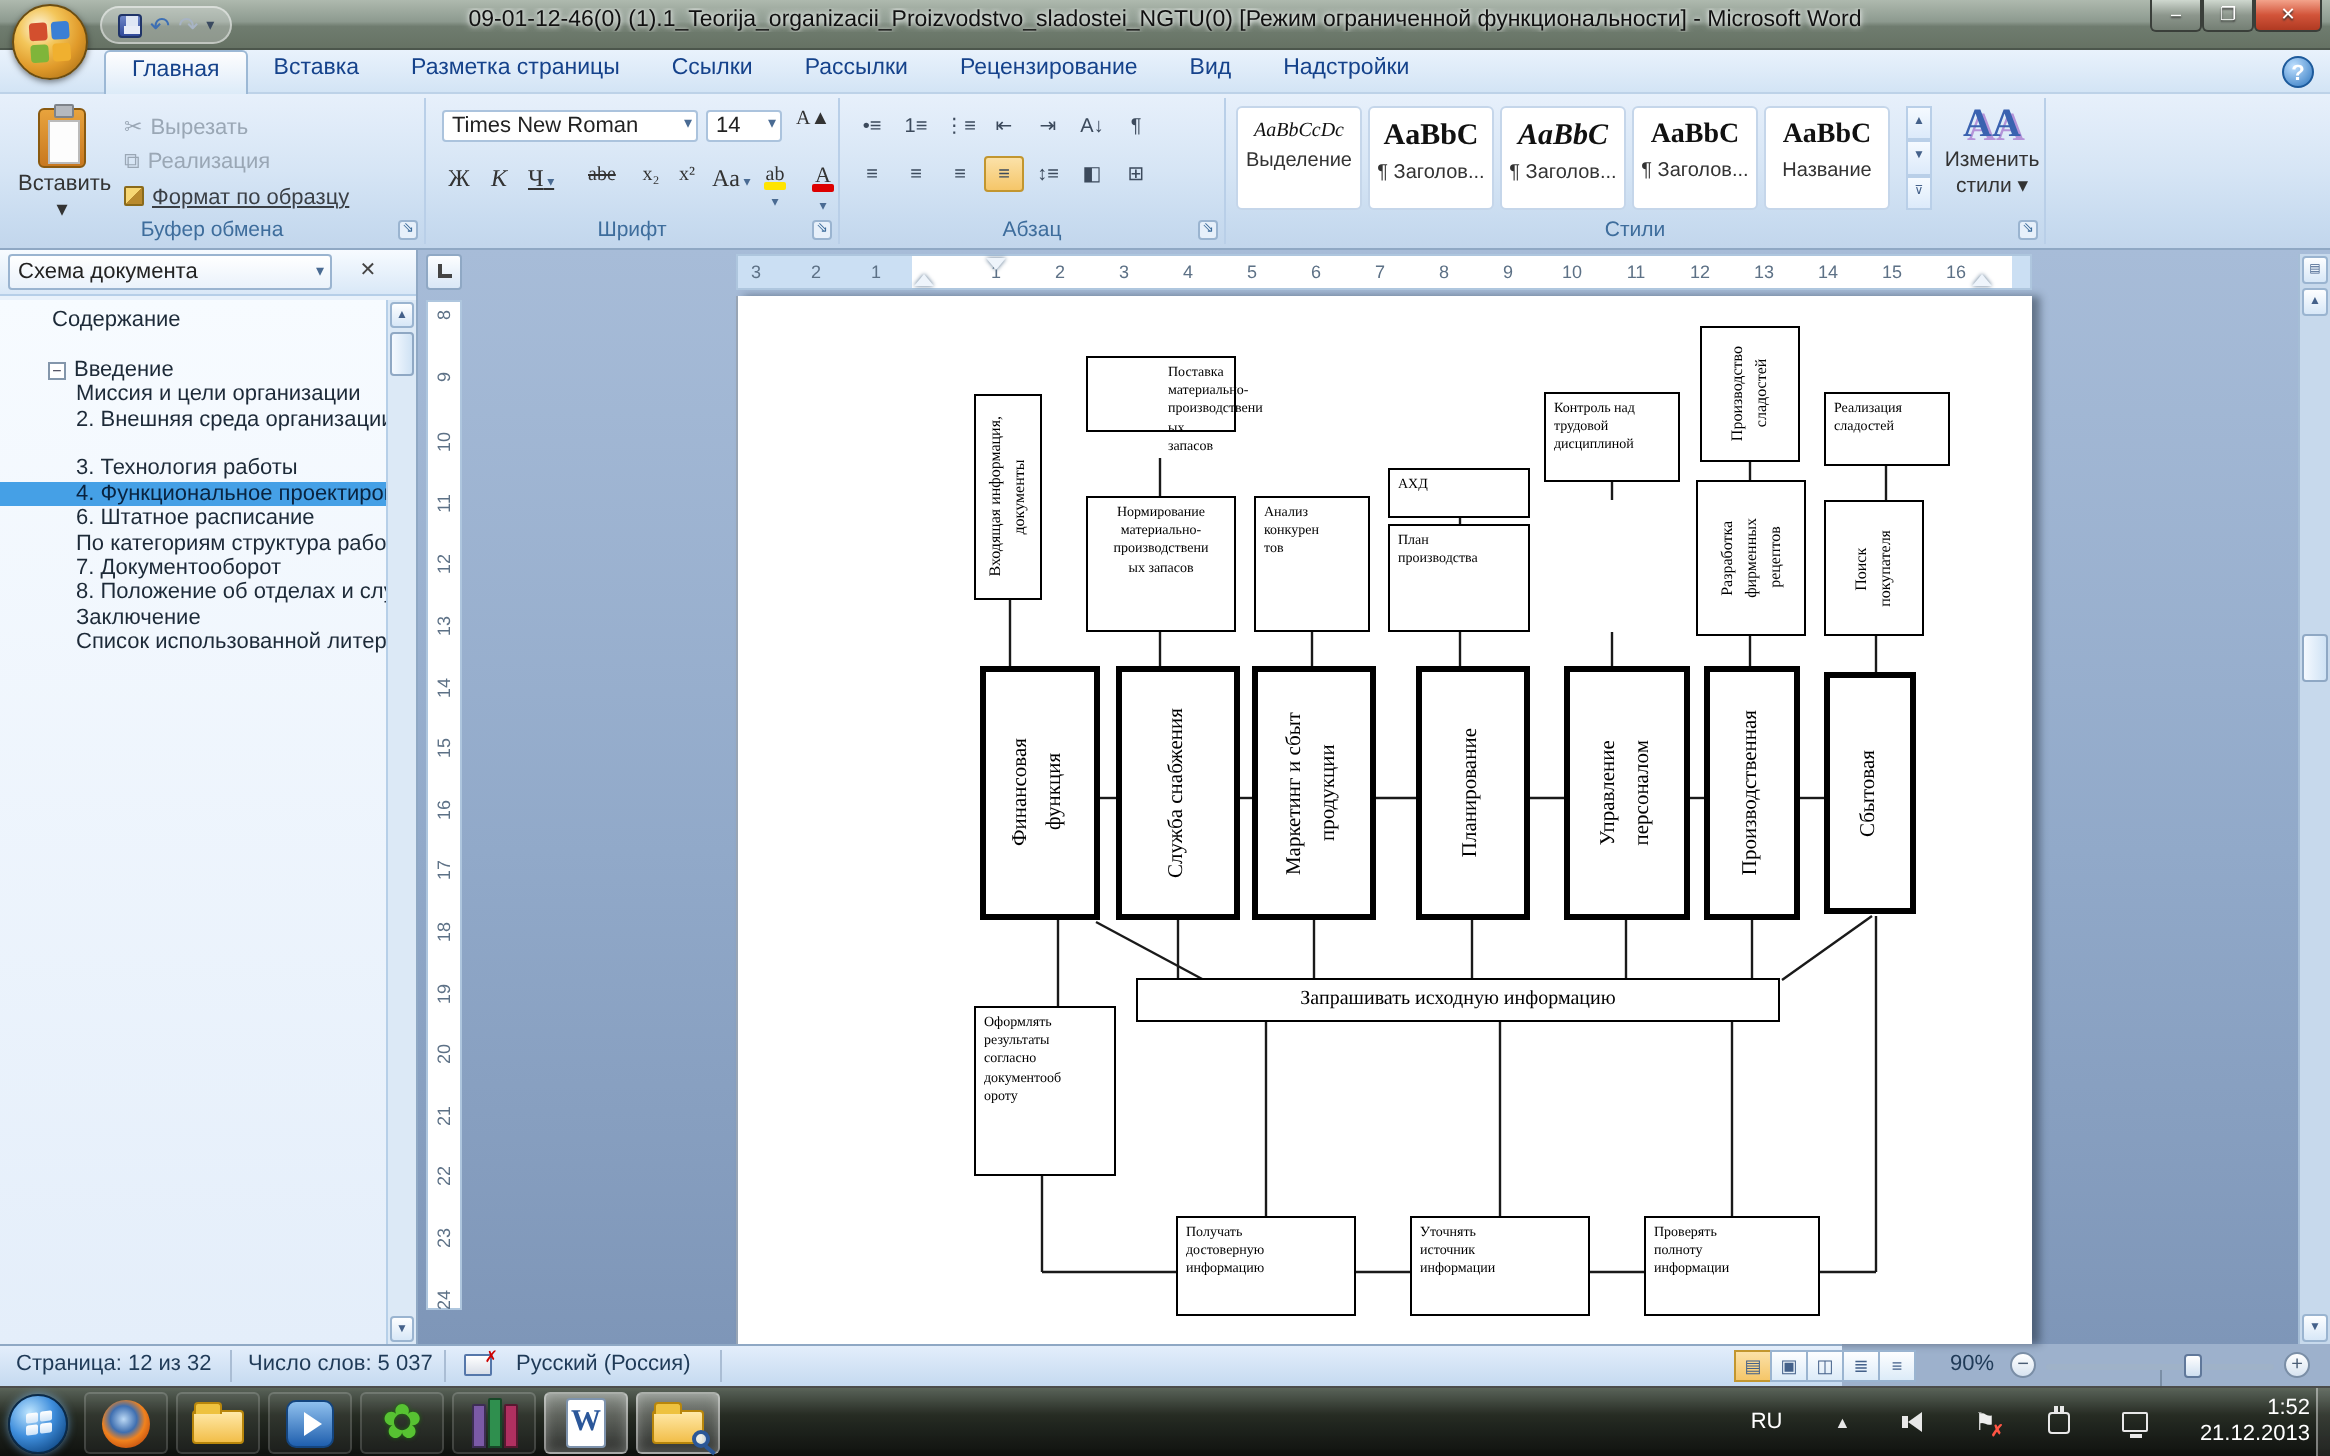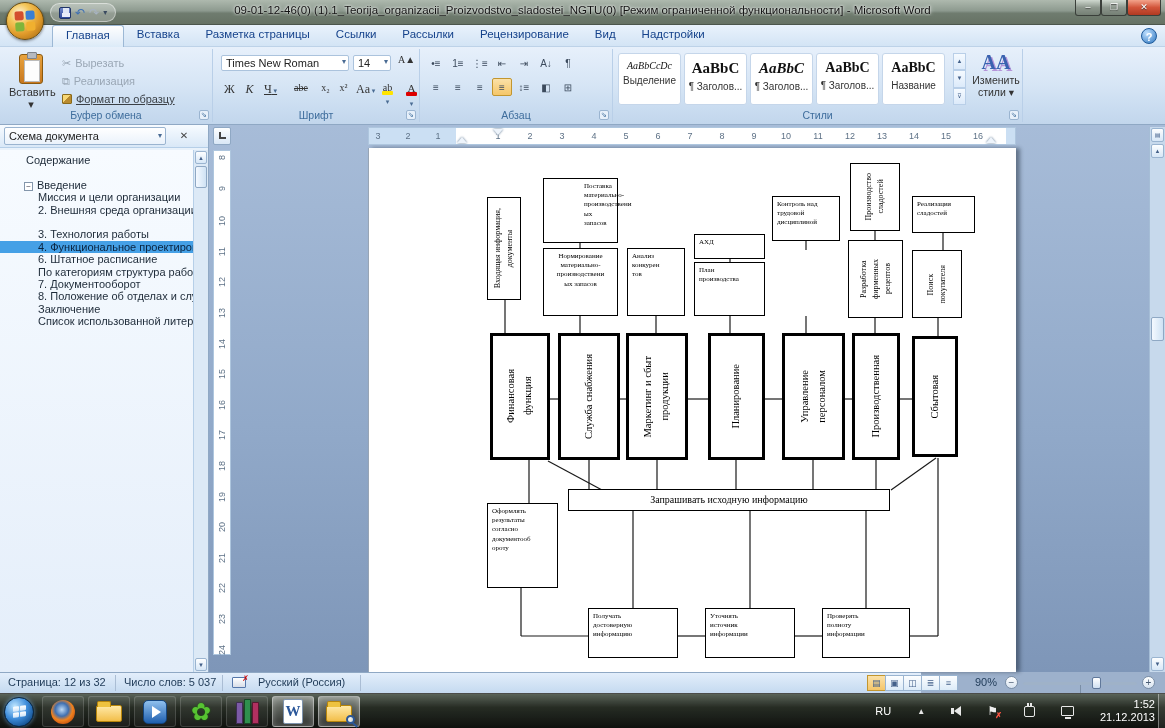--- a/index.html
+++ b/index.html
@@ -477,21 +477,21 @@
         <line x1="633" y1="511" x2="633" y2="608" stroke="#1a1a1a" stroke-width="1.2"></line>
         <line x1="750" y1="511" x2="750" y2="608" stroke="#1a1a1a" stroke-width="1.2"></line>
         <line x1="866" y1="511" x2="866" y2="608" stroke="#1a1a1a" stroke-width="1.2"></line>
         <line x1="521" y1="588" x2="521" y2="636" stroke="#1a1a1a" stroke-width="1.2"></line>
         <line x1="521" y1="636" x2="588" y2="636" stroke="#1a1a1a" stroke-width="1.2"></line>
         <line x1="678" y1="636" x2="705" y2="636" stroke="#1a1a1a" stroke-width="1.2"></line>
         <line x1="795" y1="636" x2="822" y2="636" stroke="#1a1a1a" stroke-width="1.2"></line>
       </svg>
   <div class="dbox vert" style="left: 487px; top: 197px; width: 34px; height: 103px;"><span class="vt">Входящая информация,
 документы</span></div>
-      <div class="dbox" style="left: 543px; top: 178px; width: 75px; height: 65px; padding-left: 40px;">Поставка
+      <div class="dbox" style="left: 543px; top: 178px; width: 75px; height: 38px; padding-left: 40px;">Поставка
 материально-
 производствени
 ых запасов</div>
       <div class="dbox center" style="left: 543px; top: 248px; width: 75px; height: 68px;">Нормирование
 материально-
 производствени
 ых запасов</div>
       <div class="dbox" style="left: 627px; top: 248px; width: 58px; height: 68px;">Анализ
 конкурен
 тов</div>

